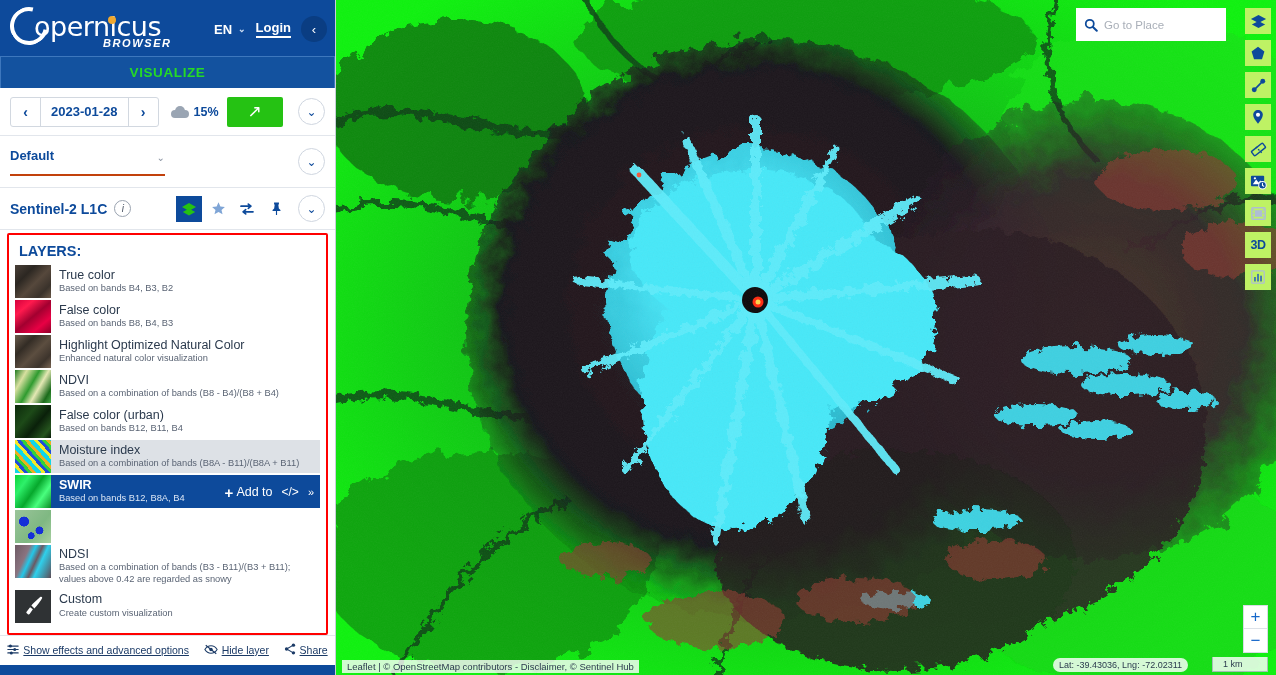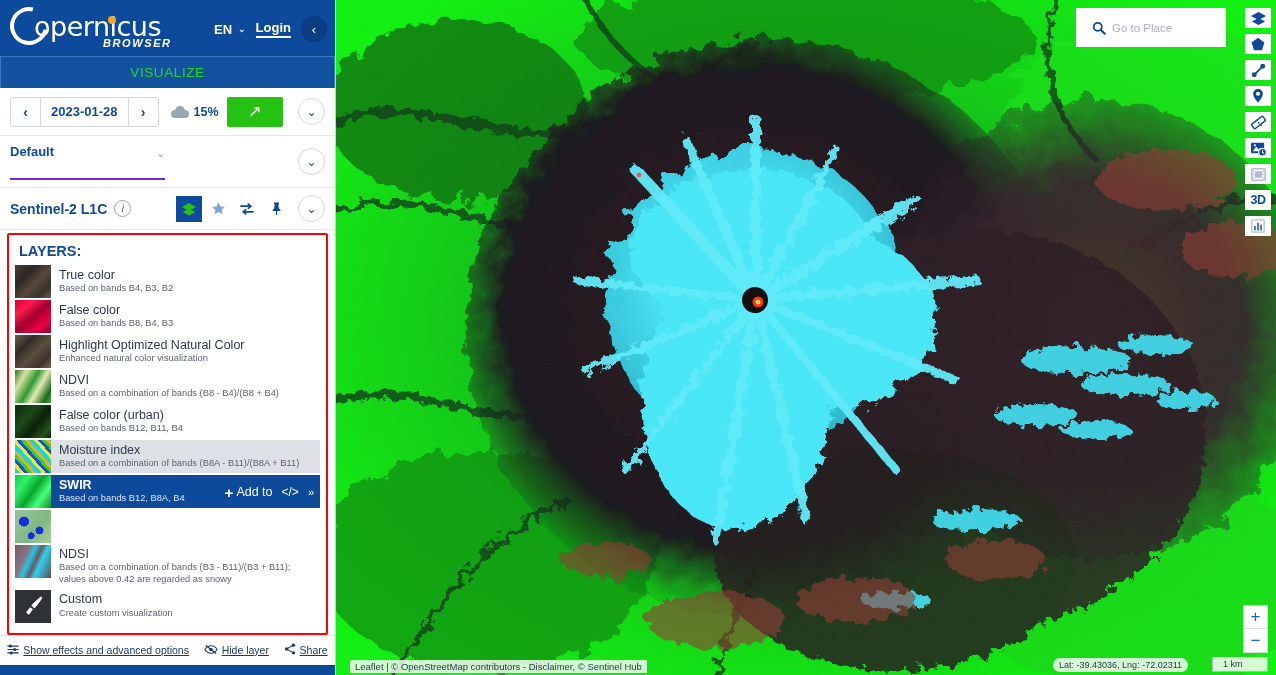--- a/index.html
+++ b/index.html
@@ -48,21 +48,21 @@
     border-bottom: 2px solid #fff; padding-bottom: 1px; cursor: pointer;
   }
   .collapse-btn {
     width: 26px; height: 26px; border-radius: 50%;
     background: #0a3d82; color: #fff; display: flex;
     align-items: center; justify-content: center; font-size: 13px; cursor: pointer;
   }
   .tabs { position: absolute; left: 0; bottom: 0; width: 100%; height: 32px; display: flex; }
   .tab {
     flex: 1; display: flex; align-items: center; justify-content: center;
-    font-size: 13.5px; font-weight: normal; letter-spacing: 0.6px; cursor: pointer;
+    font-size: 13.5px; font-weight: bold; letter-spacing: 0.6px; cursor: pointer;
     color: #fff;
   }
   .tab.active { color: #25d926; background: #13529f; border: 1px solid #3d77bd; border-bottom: none; }
 
   
   .sb-row {
     flex: none; display: flex; align-items: center;
     border-bottom: 1px solid #e2e6ec; padding: 0 10px; position: relative;
   }
   .row-date { height: 48px; gap: 8px; }
@@ -95,23 +95,23 @@
   .green-btn span { color: #fff; font-size: 17px; line-height: 1; }
   .round-chev {
     width: 27px; height: 27px; border-radius: 50%; border: 1px solid #cfd6e0;
     display: flex; align-items: center; justify-content: center;
     color: #0d4a9b; font-size: 12px; cursor: pointer; background: #fff;
     position: absolute; right: 10px;
   }
 
   .row-default { height: 52px; }
   .sel-wrap {
-    width: 155px; border-bottom: 2px solid #6d28d9;
+    width: 155px; border-bottom: 2px solid #c2410c;
     display: flex; align-items: flex-end; justify-content: space-between;
-    padding-bottom: 19px; cursor: pointer;
+    padding-bottom: 11px; cursor: pointer;
   }
   .sel-wrap .sel-val { color: #0d4a9b; font-size: 13px; font-weight: bold; }
   .sel-wrap .sel-chev { color: #8a93a2; font-size: 10px; }
 
   .row-ds { height: 42px; }
   .ds-name { color: #0d4a9b; font-size: 14px; font-weight: bold; }
   .info-ico {
     width: 17px; height: 17px; border-radius: 50%; border: 1px solid #9aa3b0;
     display: flex; align-items: center; justify-content: center;
     font-size: 10px; font-style: italic; color: #4a5464; margin-left: 7px; cursor: pointer;
@@ -176,55 +176,55 @@
 
   
   #map {
     position: absolute; left: 336px; top: 0; width: 940px; height: 675px;
     overflow: hidden; background: #0a8f1a;
   }
   #map svg { display: block; }
 
   
   .search-box {
-    position: absolute; left: 740px; top: 8px; width: 150px; height: 39px;
-    background: #fff; display: flex; align-items: center; padding: 0 16px; gap: 6px;
+    position: absolute; left: 740px; top: 8px; width: 150px; height: 33px;
+    background: #fff; display: flex; align-items: center; padding: 0 8px; gap: 6px;
     z-index: 5;
   }
   .search-ico { color: #0d4a9b; font-size: 14px; font-weight: bold; }
   .search-input {
     border: none; outline: none; flex: 1; font-size: 11.5px; color: #333;
     font-family: "Liberation Sans", sans-serif; background: transparent;
   }
   .search-input::placeholder { color: #a9afb8; }
 
   
   .rtools { position: absolute; right: 5px; top: 8px; display: flex; flex-direction: column; gap: 6px; z-index: 5; }
   .rtool {
-    width: 26px; height: 20px; background: #ffffff; display: flex;
+    width: 26px; height: 26px; background: #bef264; display: flex;
     align-items: center; justify-content: center; cursor: pointer;
     color: #0d4a9b;
   }
   .rtool.dim { color: #aebdd4; }
   .rtool .t3d { font-size: 12.5px; font-weight: bold; letter-spacing: -0.5px; }
 
   
   .zoomctl {
     position: absolute; right: 8px; bottom: 22px; width: 25px; background: #fff;
     z-index: 5; border: 1px solid #d8dde4;
   }
   .zbtn {
     height: 23px; display: flex; align-items: center; justify-content: center;
     color: #1667c9; font-size: 17px; cursor: pointer;
   }
   .zbtn.plus { border-bottom: 1px solid #dde2e8; }
 
   
   .attr {
-    position: absolute; left: 14px; bottom: 2px; background: rgba(255,255,255,0.80);
+    position: absolute; left: 6px; bottom: 2px; background: rgba(255,255,255,0.80);
     font-size: 9.5px; color: #2b3a4d; padding: 1px 5px; z-index: 5;
     font-family: "Liberation Sans", sans-serif;
   }
   .coords {
     position: absolute; right: 88px; bottom: 3px; background: rgba(255,255,255,0.82);
     font-size: 9px; color: #2b3a4d; padding: 2px 6px; z-index: 5; border-radius: 7px;
   }
   .scale {
     position: absolute; right: 8px; bottom: 3px; background: rgba(255,255,255,0.82);
     font-size: 9px; color: #2b3a4d; padding: 2px 10px; z-index: 5; min-width: 56px;

